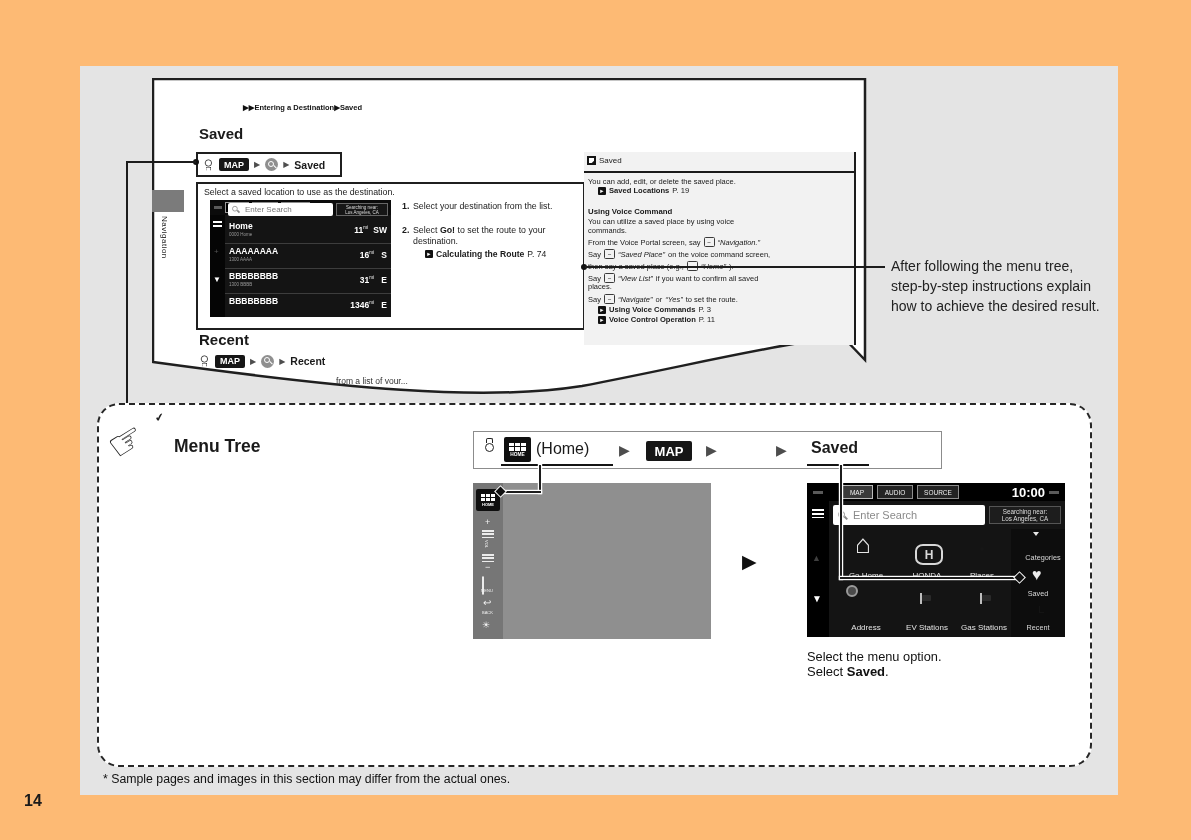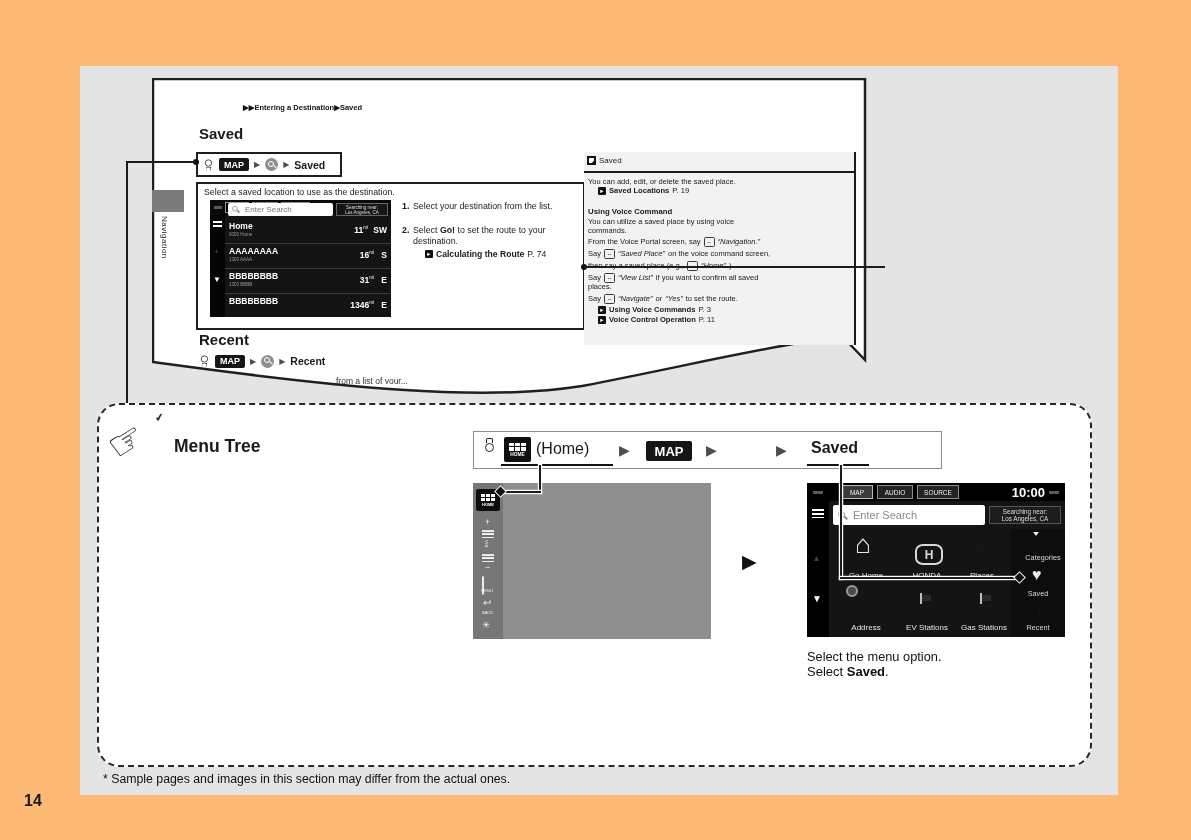--- a/index.html
+++ b/index.html
@@ -53,21 +53,21 @@
   .mapic::after{content:"";position:absolute;right:-3px;bottom:-3px;width:8px;height:8px;border:2px solid #9a9a9a;border-radius:50%;background:#4a4a4a}
   .hbadge{width:24px;height:17px;border:2.2px solid #d8d8d8;border-radius:8px/7px;color:#d8d8d8;font-weight:bold;font-size:12px;display:flex;align-items:center;justify-content:center}
   .hamb{background:repeating-linear-gradient(to bottom,#fff 0 2px,transparent 2px 4.2px)}
   .bars{background:repeating-linear-gradient(to bottom,#ececec 0 1.6px,transparent 1.6px 3.4px)}
   .menuic{width:11px;height:9px;border:1.2px solid #ececec;border-radius:1px;position:relative}
   .menuic::after{content:"";position:absolute;left:1.5px;top:1.5px;right:1.5px;height:4px;background:repeating-linear-gradient(to bottom,#ececec 0 1px,transparent 1px 2.2px)}
   .noteic{width:9px;height:9px;background:#141414;position:relative;flex:0 0 auto}
   .noteic::after{content:"";position:absolute;left:2px;top:2px;width:5px;height:5px;background:#fff;clip-path:polygon(0 0,100% 0,100% 55%,55% 100%,0 100%)}
   .refic{width:8px;height:8px;background:#111;color:#fff;font-size:6.5px;line-height:8px;text-align:center;border-radius:1px;display:inline-block;flex:0 0 auto}
   .vic{width:9px;height:8px;border:1px solid #3a3a3a;border-radius:1.5px;font-size:6px;line-height:6px;color:#333;display:inline-flex;align-items:center;justify-content:center;font-weight:bold;flex:0 0 auto}
-  .vrow{display:flex;gap:3px;white-space:nowrap;font-size:7.5px}
+  .vrow{display:flex;align-items:center;gap:3px;white-space:nowrap;font-size:7.5px}
   .refrow{display:flex;align-items:center;gap:3px;white-space:nowrap;font-size:7.6px}
   .smbox{border:1px solid #8d8d8d;background:#232323;color:#eee;display:flex;align-items:center;justify-content:center}
   .dash{background:#5a5a5a;flex:0 0 auto}
 </style>
 </head>
 <body>
 
 <div class="root">
 
   <div class="abs" style="left:80px;top:66px;width:1038px;height:729px;background:#e4e4e4"></div>
@@ -230,20 +230,21 @@
     </div>
     <div class="abs refrow" style="left:14px;top:163px;font-size:7.6px">
       <span class="refic">▸</span>
       <span class="b">Voice Control Operation</span>
       <span>P. 11</span>
     </div>
   </div>
 
   <div class="abs dot" style="left:581px;top:264px;z-index:6"></div>
   <div class="abs line" style="left:585px;top:266px;width:300px;height:2px;z-index:6"></div>
+  <div class="abs" style="left:891px;top:256px;width:212px;font-size:14px;line-height:20px;color:#222">After following the menu tree, step-by-step instructions explain how to achieve the desired result.</div>
 
   <div class="abs line" style="left:126px;top:161px;width:70px;height:2px;z-index:6"></div>
   <div class="abs line" style="left:126px;top:161px;width:2px;height:242px;z-index:6"></div>
 
   <div class="abs" style="left:97px;top:403px;width:995px;height:364px;background:#fff;border:2.5px dashed #262626;border-radius:22px;box-sizing:border-box"></div>
 
   <div class="abs" style="left:108px;top:418px;font-size:40px;transform:rotate(-32deg);color:#222">☞</div>
   <div class="abs" style="left:155px;top:411px;font-size:11px;transform:rotate(-12deg);color:#222">✔</div>
   <div class="abs b" style="left:174px;top:436px;font-size:17.5px">Menu Tree</div>
 

